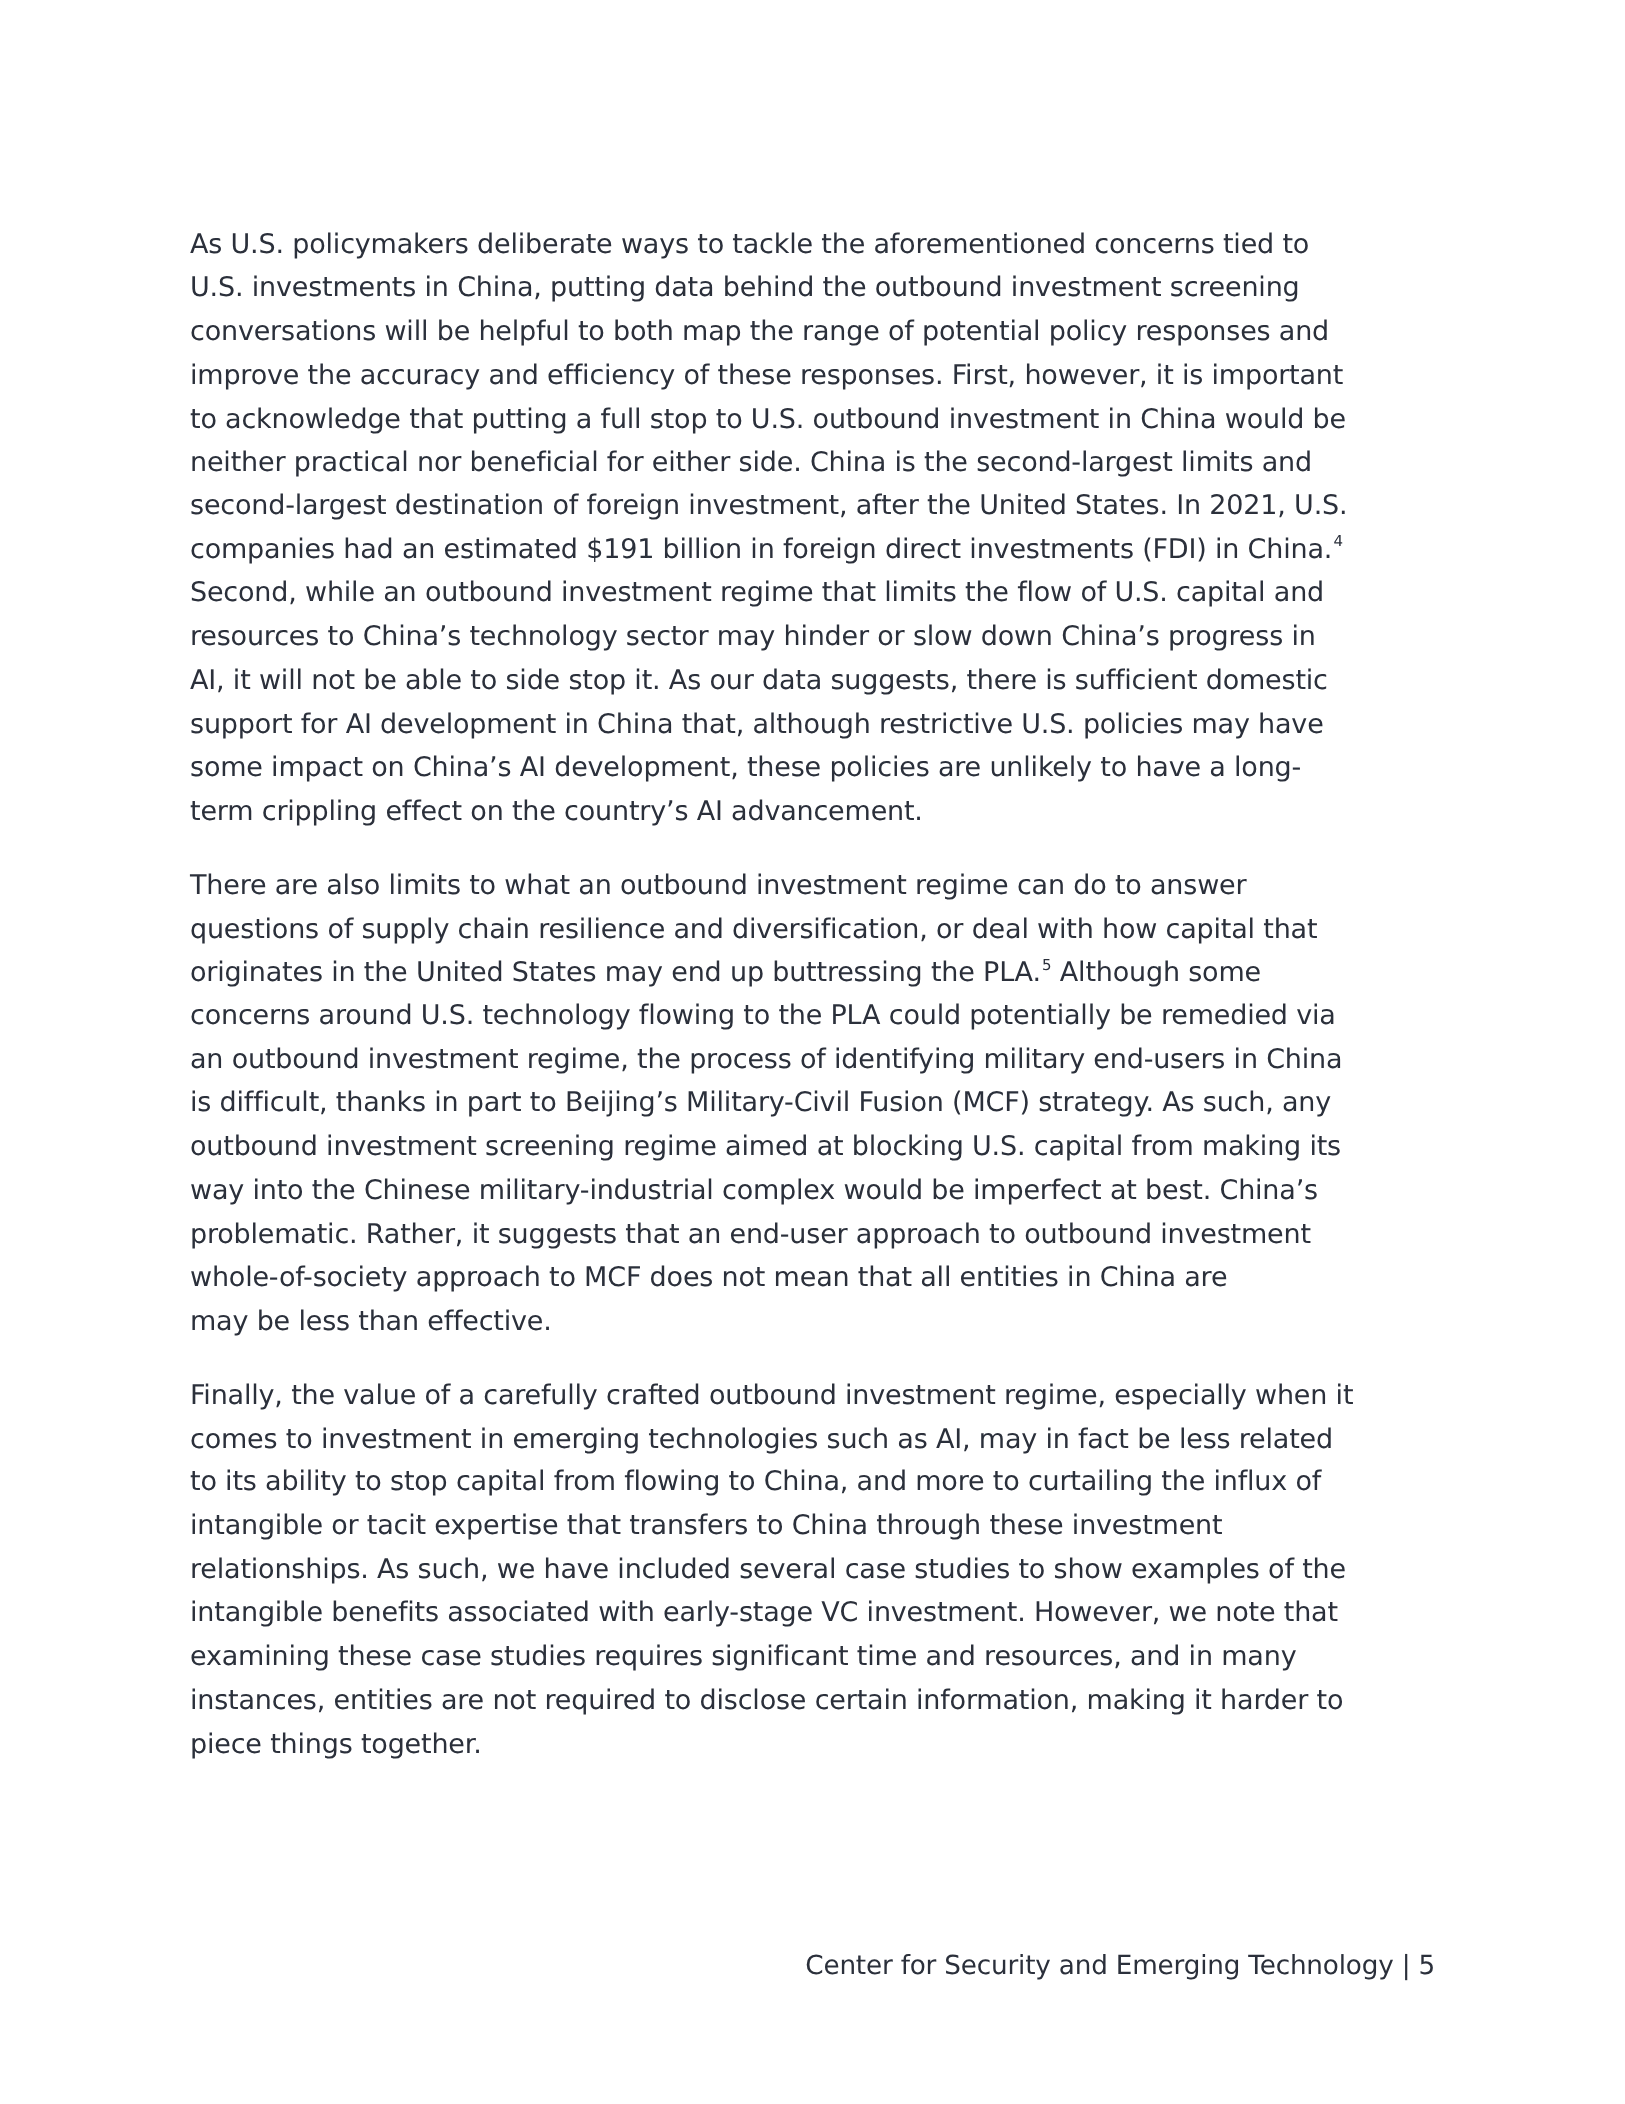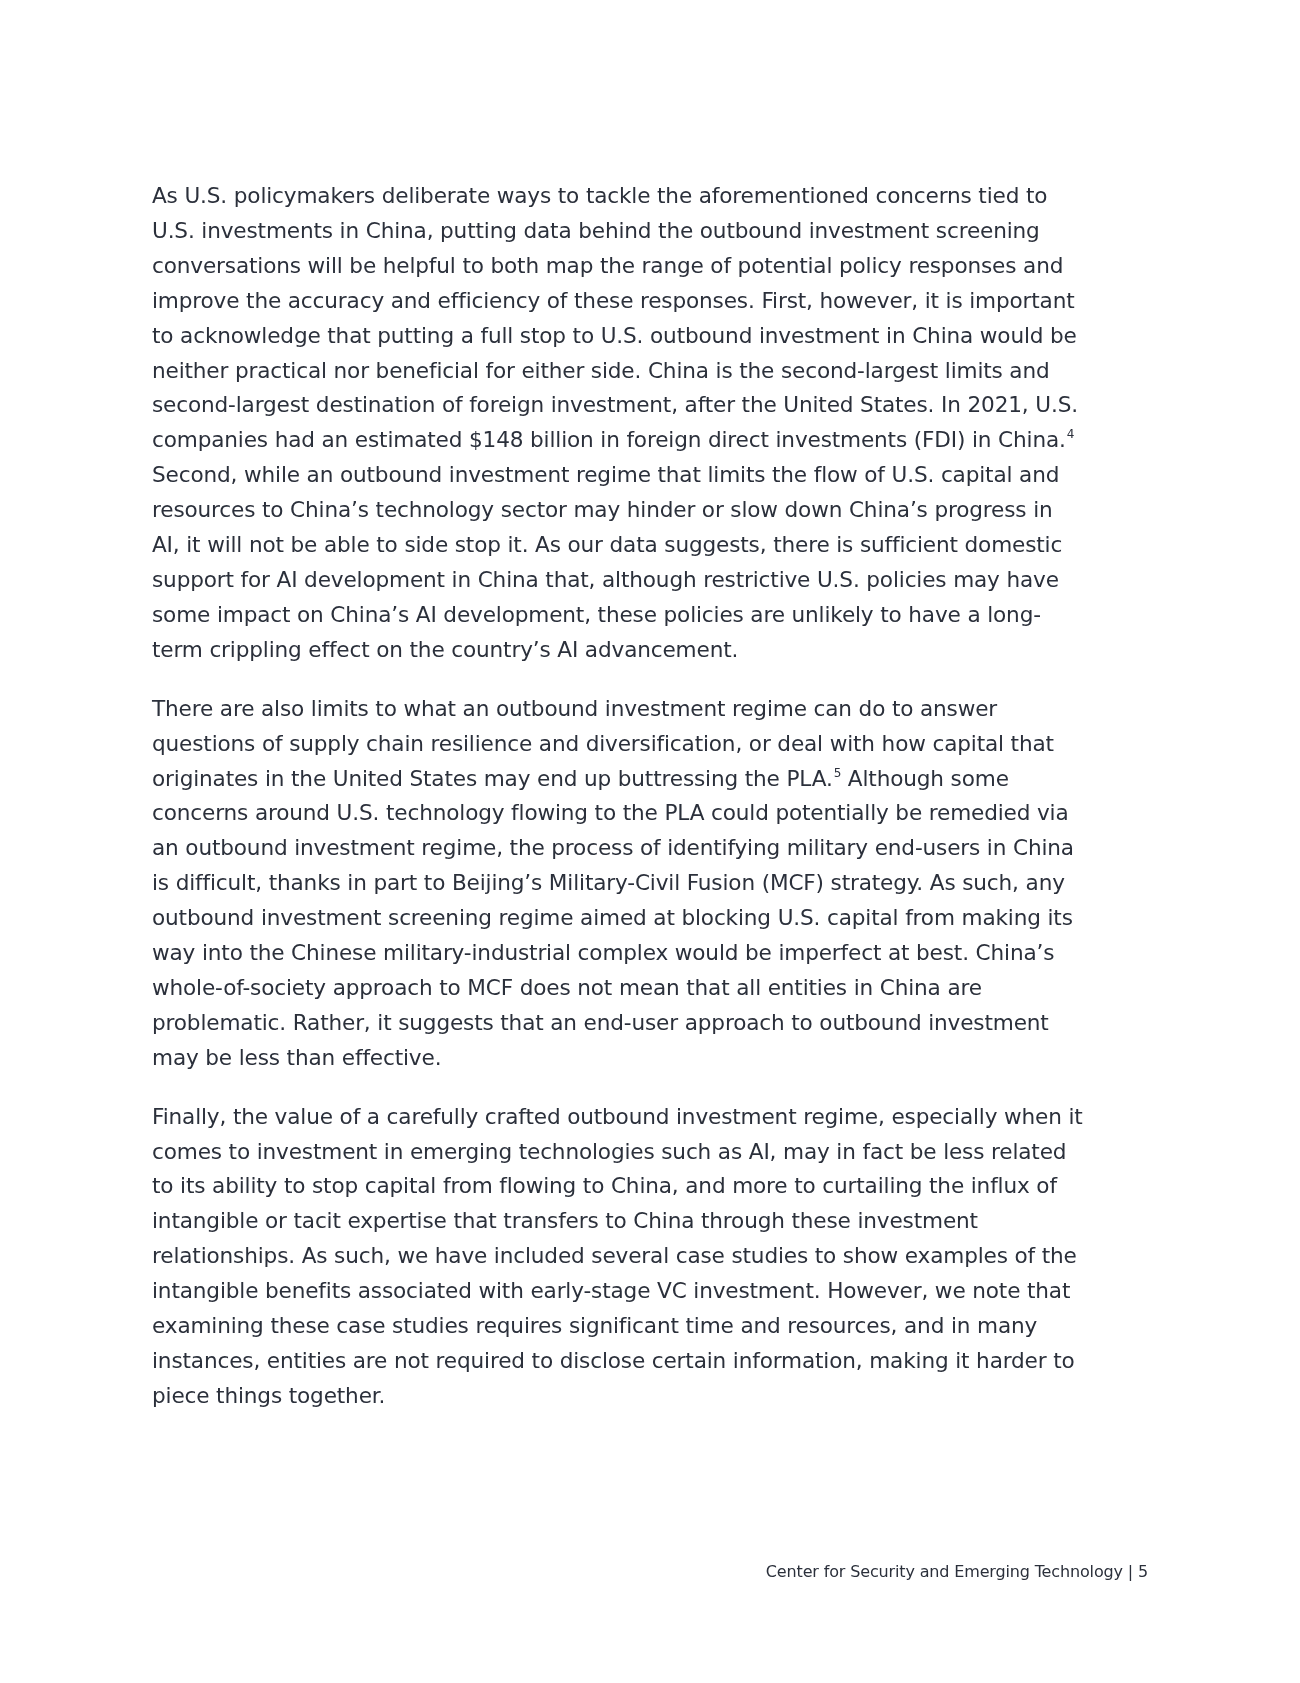--- a/index.html
+++ b/index.html
@@ -42,60 +42,60 @@
       vertical-align: 0;
       position: relative;
       top: -9px;
       line-height: 0;
       margin-left: 1px;
     }
     .footer {
       position: absolute;
       right: 152px;
       top: 1541px;
-      font-size: 16px;
+      font-size: 21px;
       line-height: 30px;
       white-space: nowrap;
       letter-spacing: -0.15px;
     }
   </style>
 </head>
 <body>
 
 <div class="page">
   <div class="body-text">
 
     <div class="para">
       <span class="line">As U.S. policymakers deliberate ways to tackle the aforementioned concerns tied to</span>
       <span class="line">U.S. investments in China, putting data behind the outbound investment screening</span>
       <span class="line">conversations will be helpful to both map the range of potential policy responses and</span>
       <span class="line">improve the accuracy and efficiency of these responses. First, however, it is important</span>
       <span class="line">to acknowledge that putting a full stop to U.S. outbound investment in China would be</span>
       <span class="line">neither practical nor beneficial for either side. China is the second-largest limits and</span>
       <span class="line">second-largest destination of foreign investment, after the United States. In 2021, U.S.</span>
-      <span class="line"><span>companies had an estimated $148 billion in foreign direct investments (FDI) in China.</span><sup class="fn">4</sup></span>
+      <span class="line"><span>companies had an estimated $191 billion in foreign direct investments (FDI) in China.</span><sup class="fn">4</sup></span>
       <span class="line">Second, while an outbound investment regime that limits the flow of U.S. capital and</span>
       <span class="line">resources to China’s technology sector may hinder or slow down China’s progress in</span>
       <span class="line">AI, it will not be able to side stop it. As our data suggests, there is sufficient domestic</span>
       <span class="line">support for AI development in China that, although restrictive U.S. policies may have</span>
       <span class="line">some impact on China’s AI development, these policies are unlikely to have a long-</span>
       <span class="line">term crippling effect on the country’s AI advancement.</span>
     </div>
 
     <div class="para">
       <span class="line">There are also limits to what an outbound investment regime can do to answer</span>
       <span class="line">questions of supply chain resilience and diversification, or deal with how capital that</span>
       <span class="line"><span>originates in the United States may end up buttressing the PLA.</span><sup class="fn">5</sup><span> Although some</span></span>
       <span class="line">concerns around U.S. technology flowing to the PLA could potentially be remedied via</span>
       <span class="line">an outbound investment regime, the process of identifying military end-users in China</span>
       <span class="line">is difficult, thanks in part to Beijing’s Military-Civil Fusion (MCF) strategy. As such, any</span>
       <span class="line">outbound investment screening regime aimed at blocking U.S. capital from making its</span>
       <span class="line">way into the Chinese military-industrial complex would be imperfect at best. China’s</span>
+      <span class="line">problematic. Rather, it suggests that an end-user approach to outbound investment</span>
       <span class="line">whole-of-society approach to MCF does not mean that all entities in China are</span>
-      <span class="line">problematic. Rather, it suggests that an end-user approach to outbound investment</span>
       <span class="line">may be less than effective.</span>
     </div>
 
     <div class="para">
       <span class="line">Finally, the value of a carefully crafted outbound investment regime, especially when it</span>
       <span class="line">comes to investment in emerging technologies such as AI, may in fact be less related</span>
       <span class="line">to its ability to stop capital from flowing to China, and more to curtailing the influx of</span>
       <span class="line">intangible or tacit expertise that transfers to China through these investment</span>
       <span class="line">relationships. As such, we have included several case studies to show examples of the</span>
       <span class="line">intangible benefits associated with early-stage VC investment. However, we note that</span>

